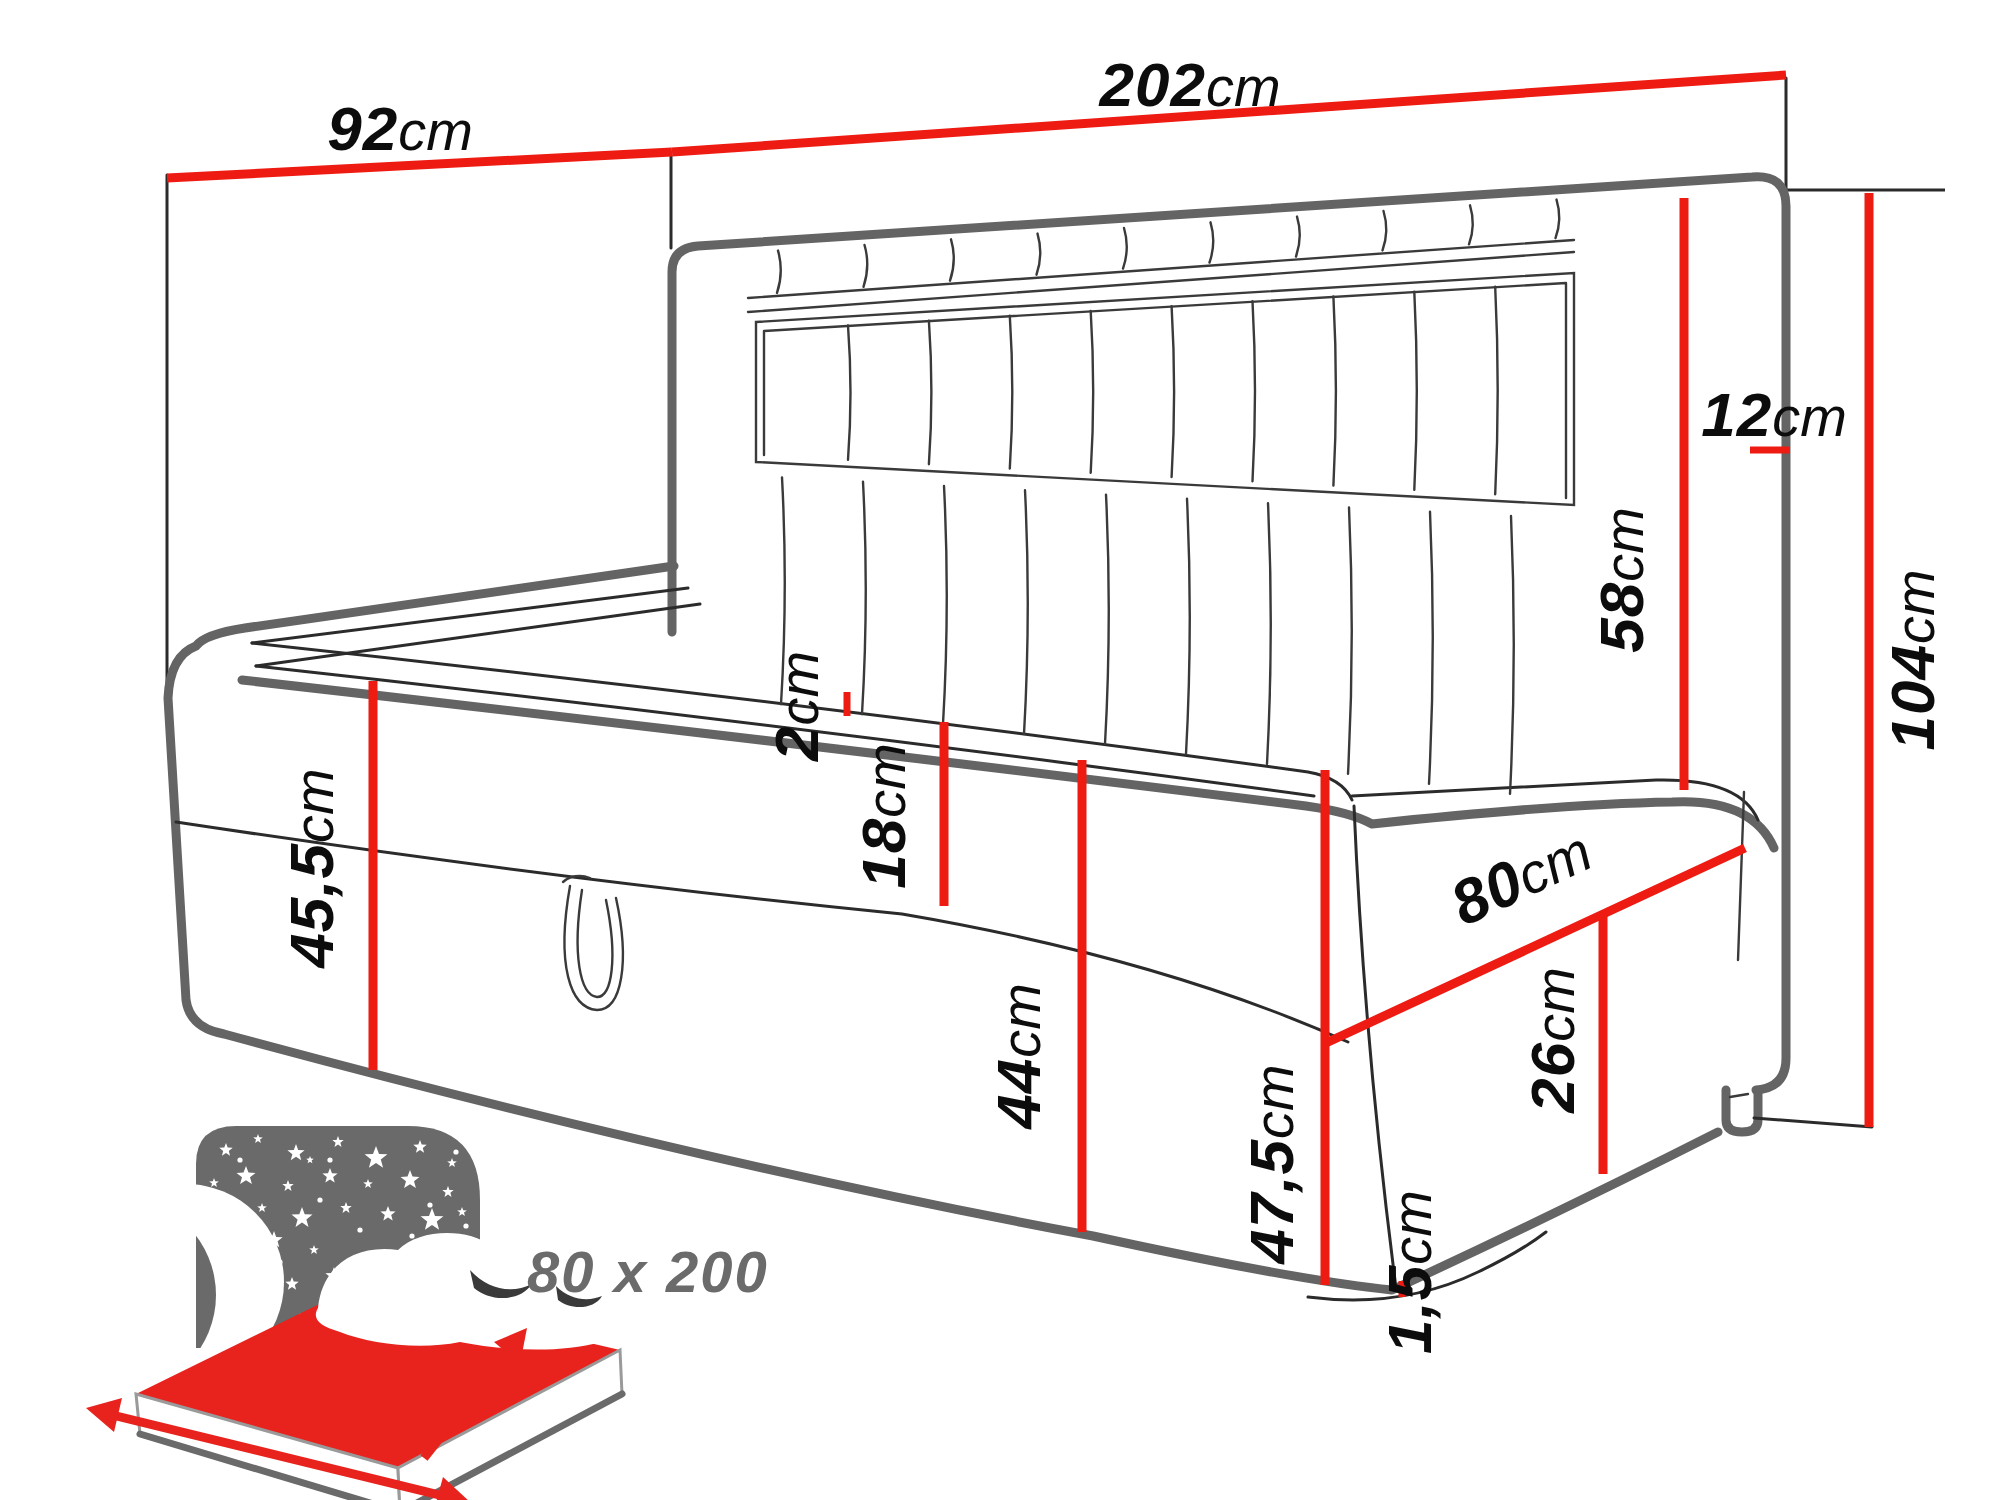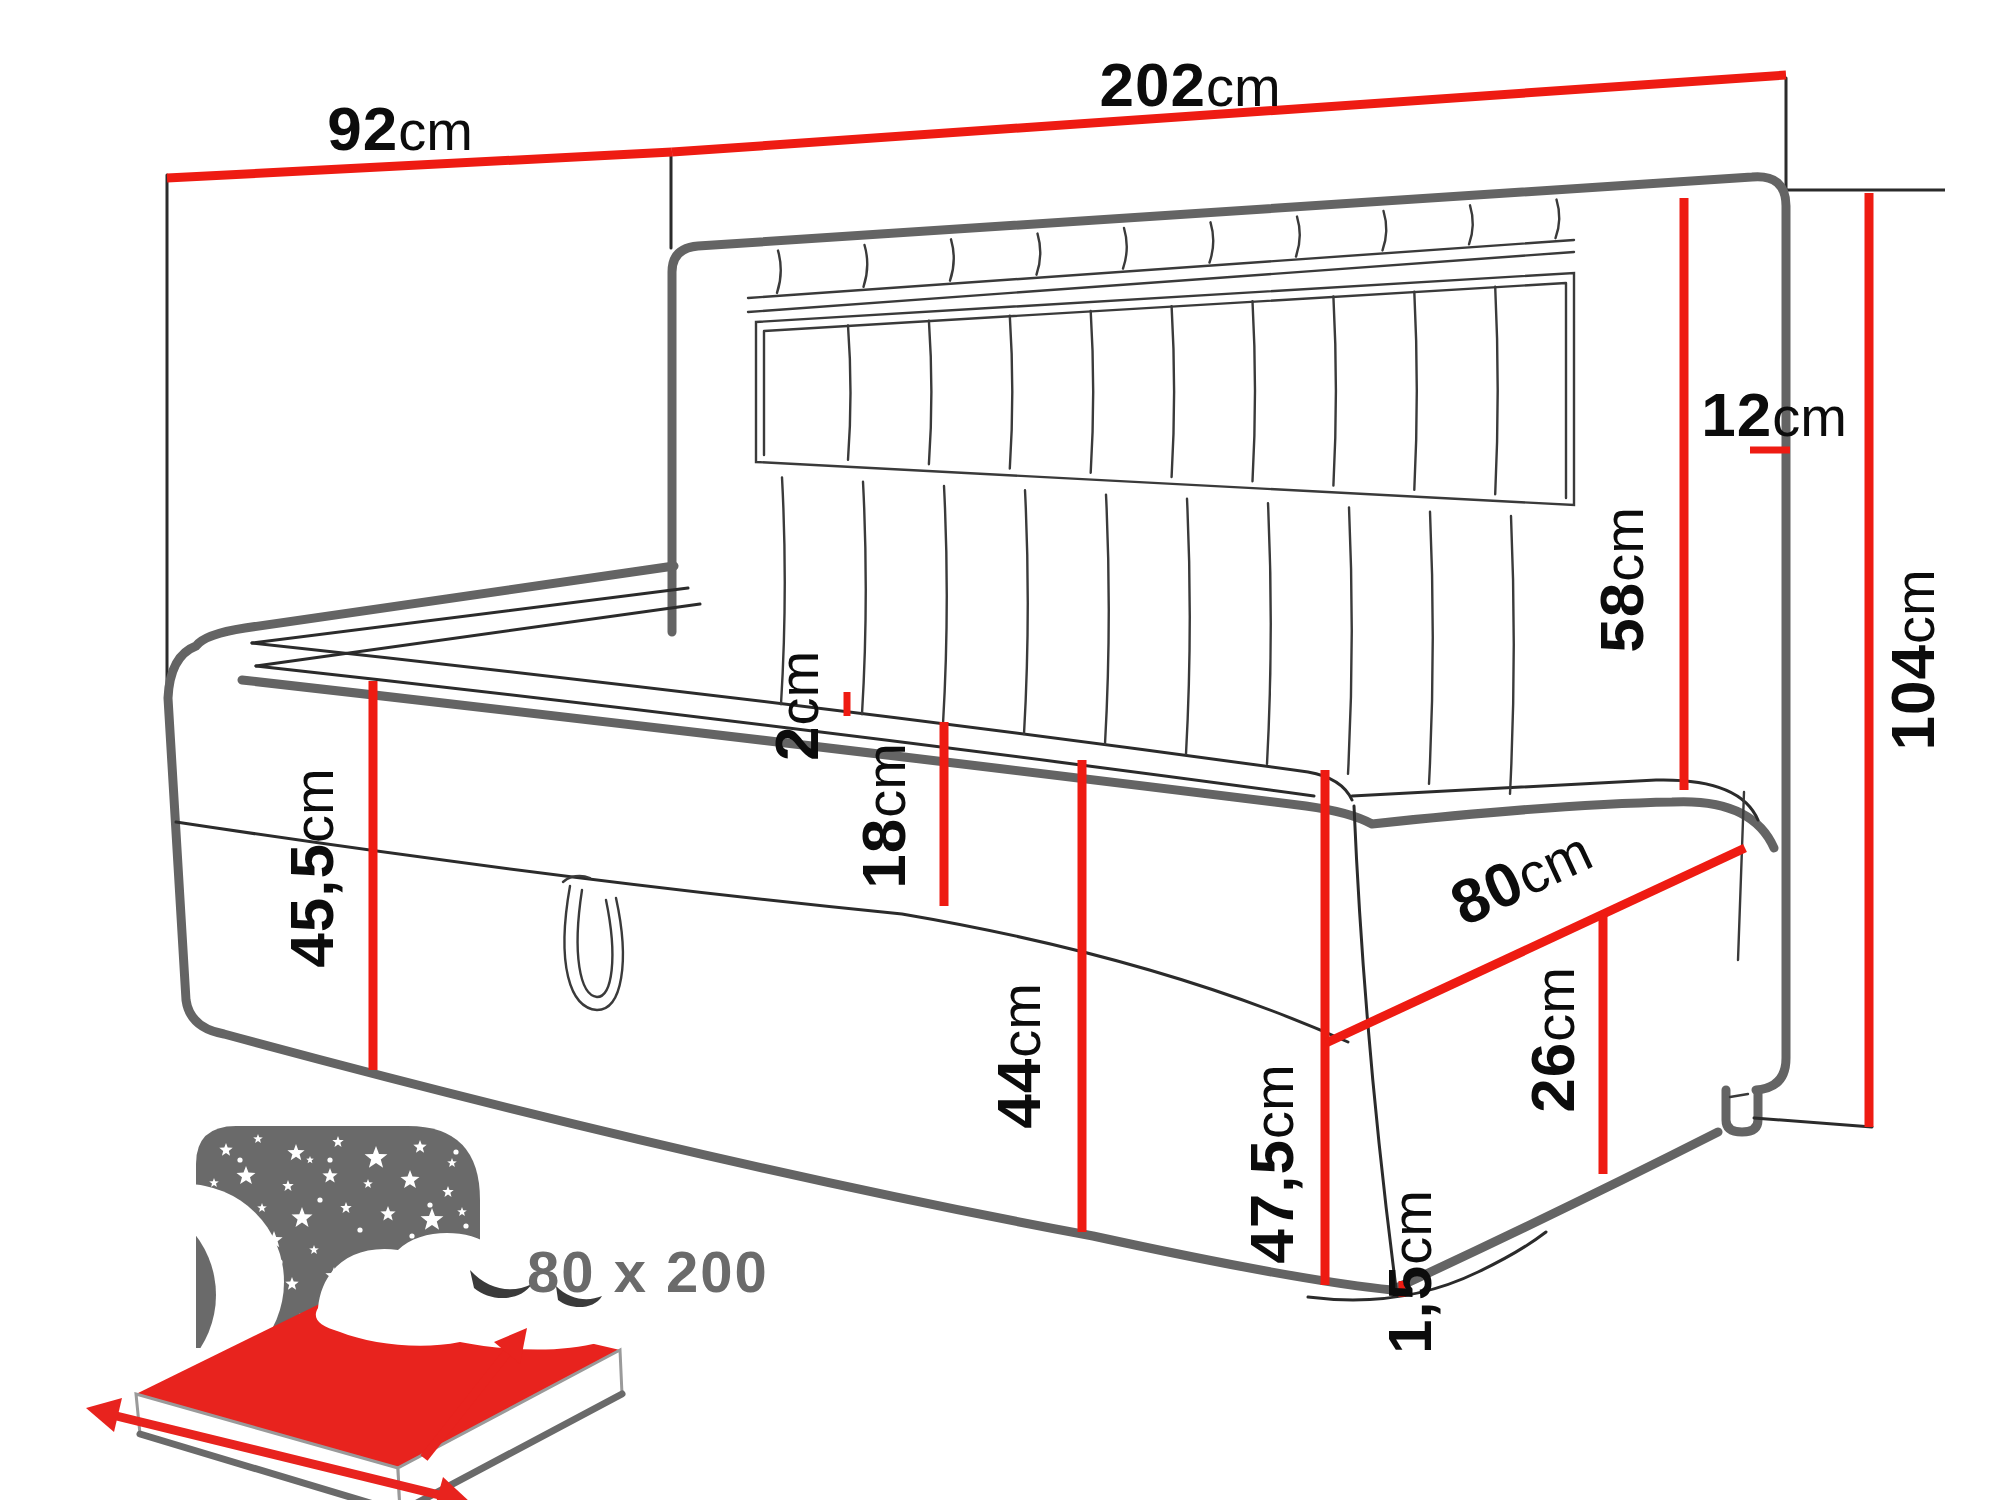--- a/index.html
+++ b/index.html
@@ -1,16 +1,16 @@
 <!DOCTYPE html>
 <html><head>
 <meta charset="utf-8">
 <style>
   html,body{margin:0;padding:0;background:#ffffff;}
-  .stage{position:relative;width:1945px;height:1500px;background:#fff;overflow:hidden;}
+  .stage{position:relative;width:1945px;height:1500px;background:#fff;overflow:hidden;font-style:italic;}
   svg{display:block;}
   .tk{fill:none;stroke:#646464;stroke-width:9;stroke-linecap:round;stroke-linejoin:round;}
   .tn{fill:none;stroke:#2b2b2b;stroke-width:3;stroke-linecap:round;}
   .tf{fill:none;stroke:#3a3a3a;stroke-width:2.4;stroke-linecap:round;}
   .rd{fill:none;stroke:#ee1b12;stroke-width:9;stroke-linecap:butt;}
   .rds{fill:none;stroke:#ee1b12;stroke-width:7;stroke-linecap:butt;}
   .dim{font-family:"Liberation Sans","DejaVu Sans",sans-serif;font-size:62px;font-weight:700;
        fill:#0c0c0c;text-anchor:middle;letter-spacing:1px;}
   .dim .unit{font-weight:400;font-size:56px;letter-spacing:0;}
   .badge{font-family:"Liberation Sans","DejaVu Sans",sans-serif;font-size:58px;font-weight:700;

